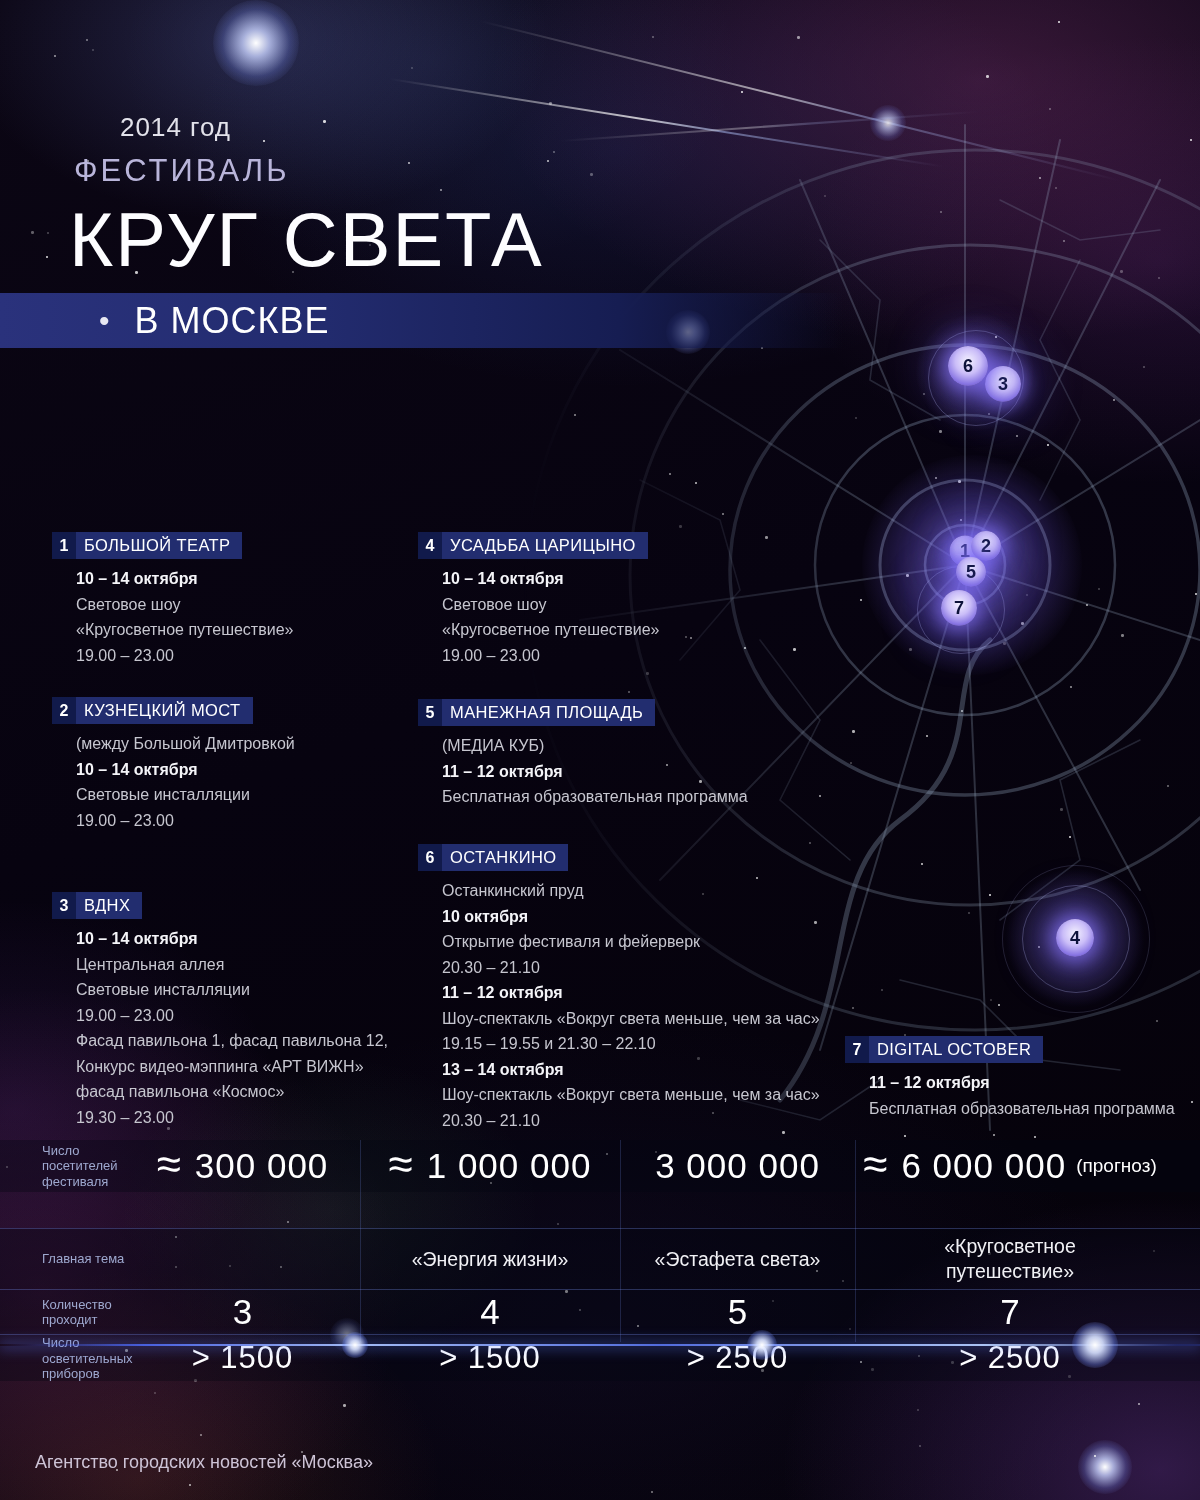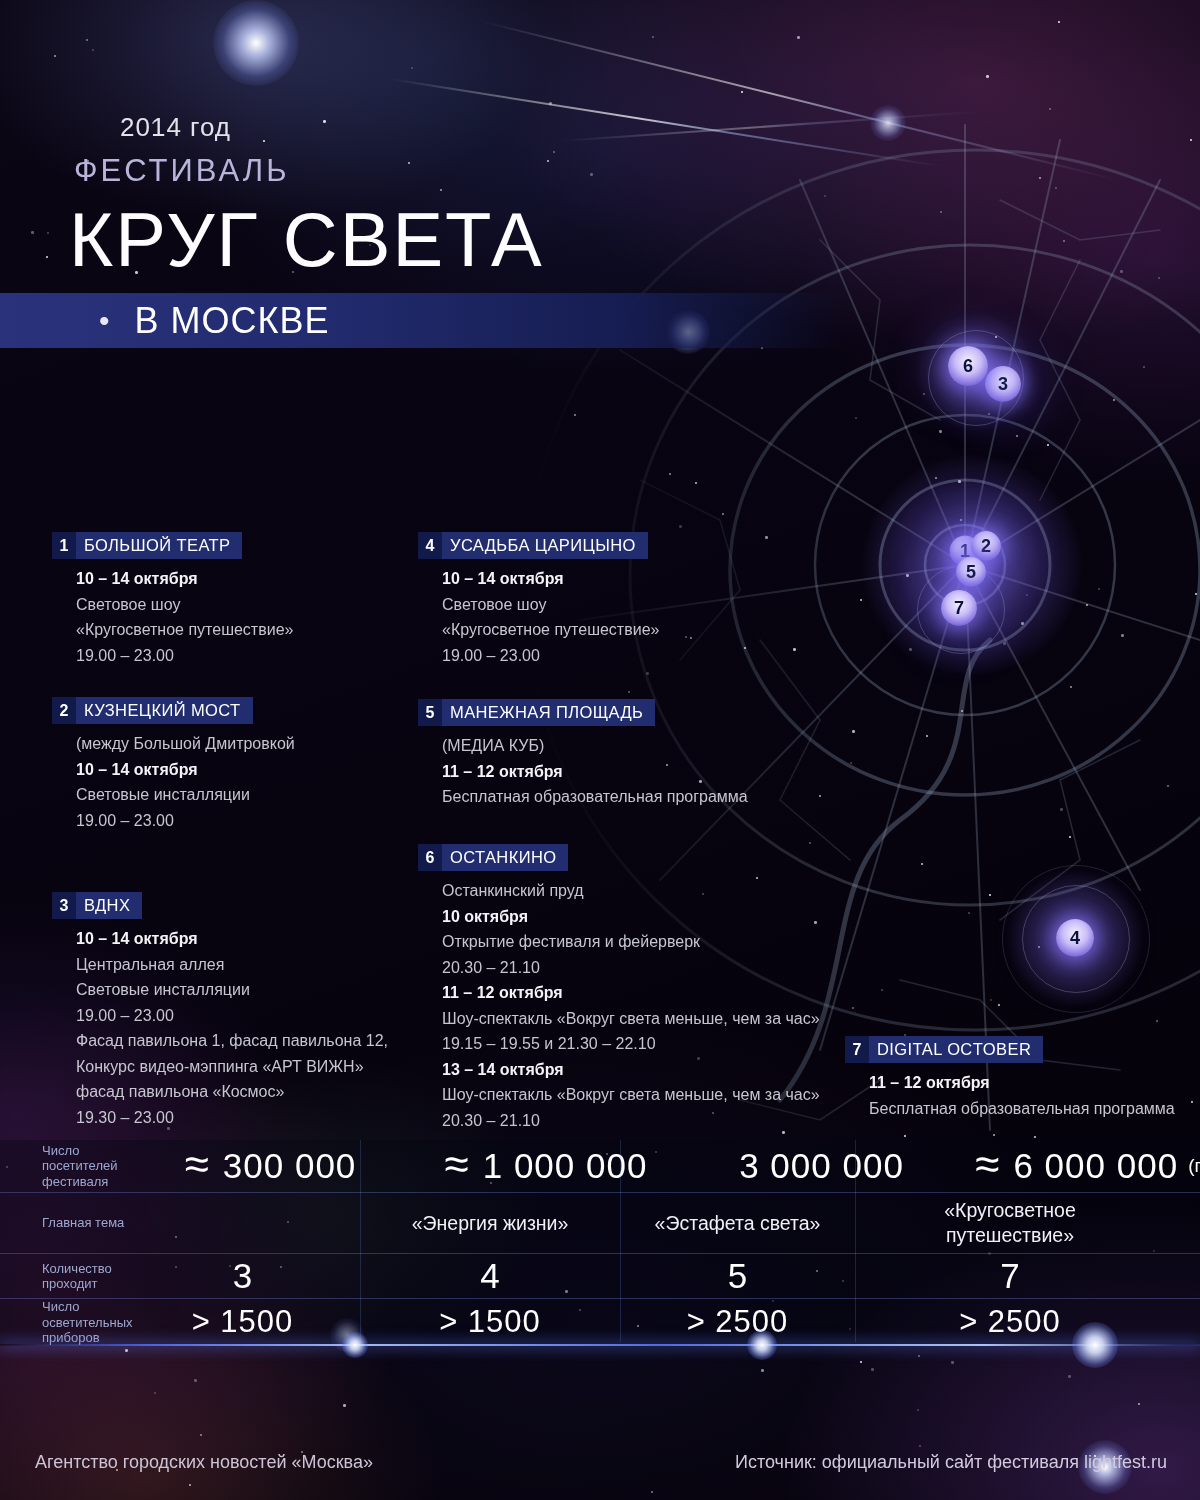--- a/index.html
+++ b/index.html
@@ -49,21 +49,21 @@
     display:flex;align-items:center;justify-content:center;font-size:16px;}
   .vtitle{background:#222d6f;color:#fff;font-size:16.5px;display:flex;align-items:center;
     padding:0 12px 0 8px;height:27px;letter-spacing:.4px;white-space:nowrap;}
   .vlines{margin-left:24px;margin-top:7px;font-size:16px;color:#c6c6cf;line-height:25.5px;}
   .v-line.bold{color:#f4f4f8;font-weight:bold;}
   
   .stats{left:0;top:1140px;width:1200px;}
   .srow{display:grid;grid-template-columns:125px 235px 260px 235px 310px;align-items:center;
     justify-items:center;background:rgba(4,6,18,.35);}
   .srow.sep{border-top:1px solid rgba(115,140,235,.32);}
-  .r-visitors{height:52px;gap:28px;} .r-theme{height:60px;} .r-venues{height:44px;} .r-devices{height:46px;}
+  .r-visitors{height:52px;} .r-theme{height:60px;margin-top:36px;} .r-venues{height:44px;} .r-devices{height:46px;}
   .lbl{justify-self:start;padding-left:42px;font-size:13px;line-height:15.5px;color:#9ea8cf;}
   .visitors{font-size:35px;letter-spacing:1px;display:flex;align-items:center;white-space:nowrap;}
   .approx{font-size:44px;margin-right:13px;font-weight:400;line-height:0;position:relative;top:-2px;}
   .note{font-size:19px;margin-left:10px;letter-spacing:0;}
   .theme{font-size:19.5px;color:#f1f1f5;text-align:center;}
   .theme.wrap{max-width:235px;line-height:25px;}
   .count{font-size:35px;} .devices{font-size:31px;letter-spacing:1px;white-space:nowrap;}
   .vsep{width:1px;top:1140px;height:202px;background:rgba(115,140,235,.22);}
   .timeline{left:0;top:1344px;width:1200px;height:2px;
     background:linear-gradient(90deg,rgba(20,40,140,0) 0%,rgba(80,110,255,.85) 12%,rgba(170,195,255,.95) 30%,
@@ -463,14 +463,13 @@
   <div class="abs vsep" style="left:620px;"></div>
   <div class="abs vsep" style="left:855px;"></div>
 
   <div class="abs timeline"></div>
   <div class="abs tl-dot" style="left:355px;top:1345px;width:26px;height:26px;"></div>
   <div class="abs tl-dot" style="left:762px;top:1345px;width:30px;height:30px;"></div>
   <div class="abs tl-dot" style="left:1095px;top:1345px;width:46px;height:46px;"></div>
 
 
   <div class="abs footer-left">Агентство городских новостей «Москва»</div>
-  <div class="abs footer-right">Источник: официальный сайт фестиваля lightfest.ru</div>
 </div>
 
 </body></html>

